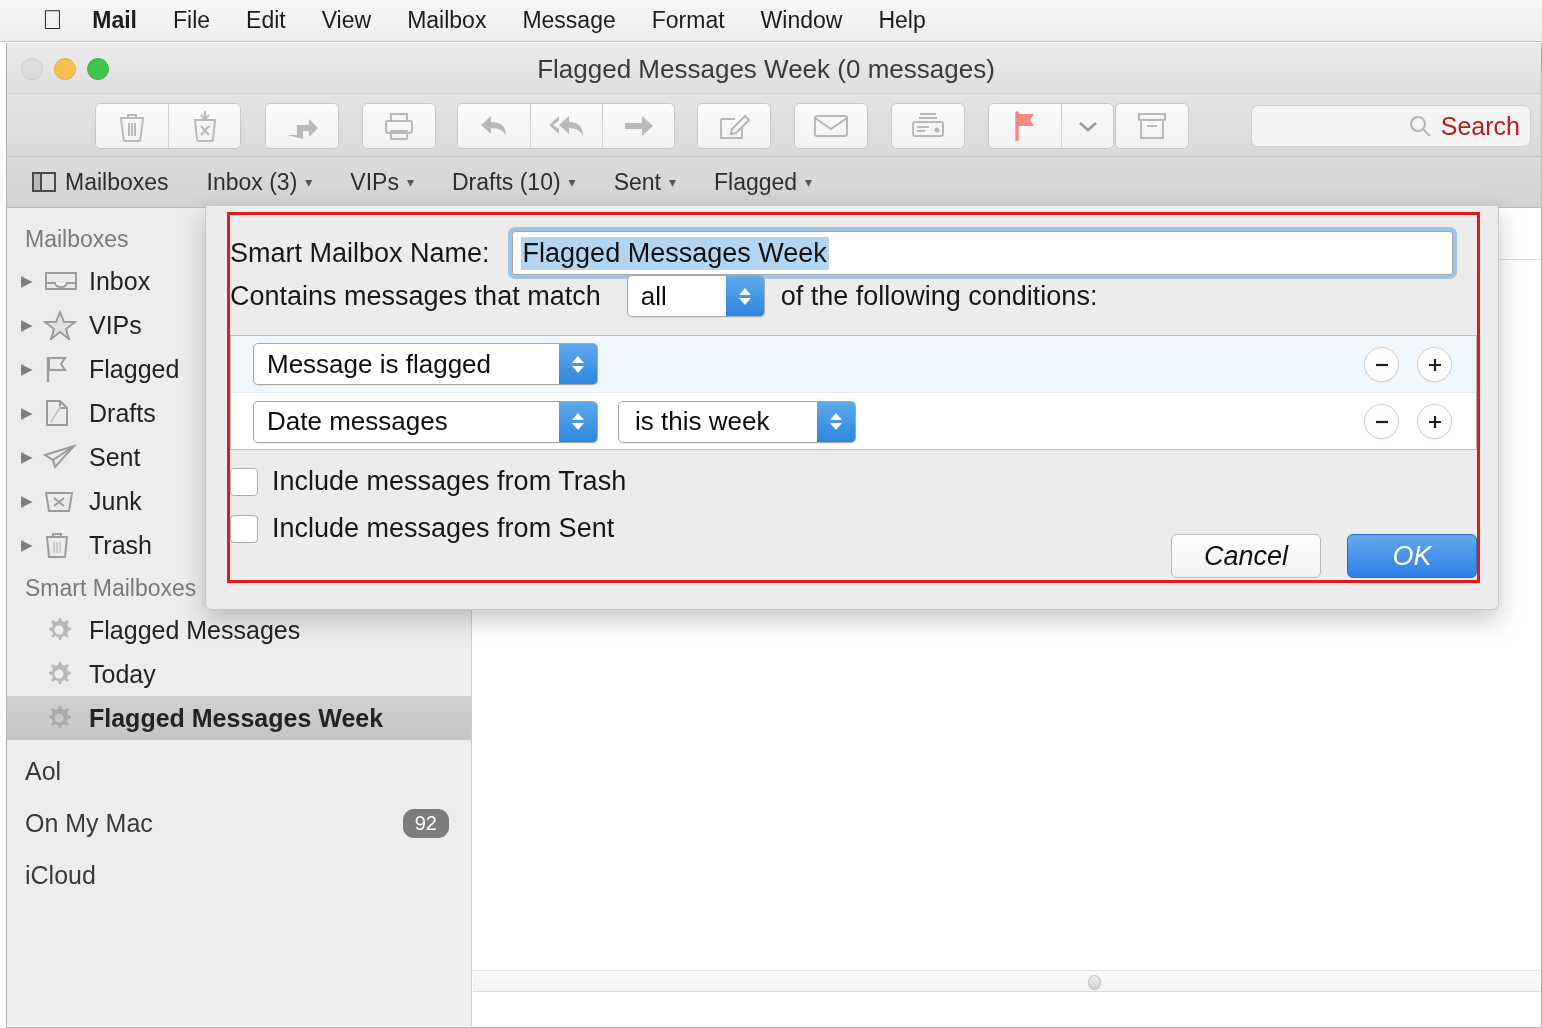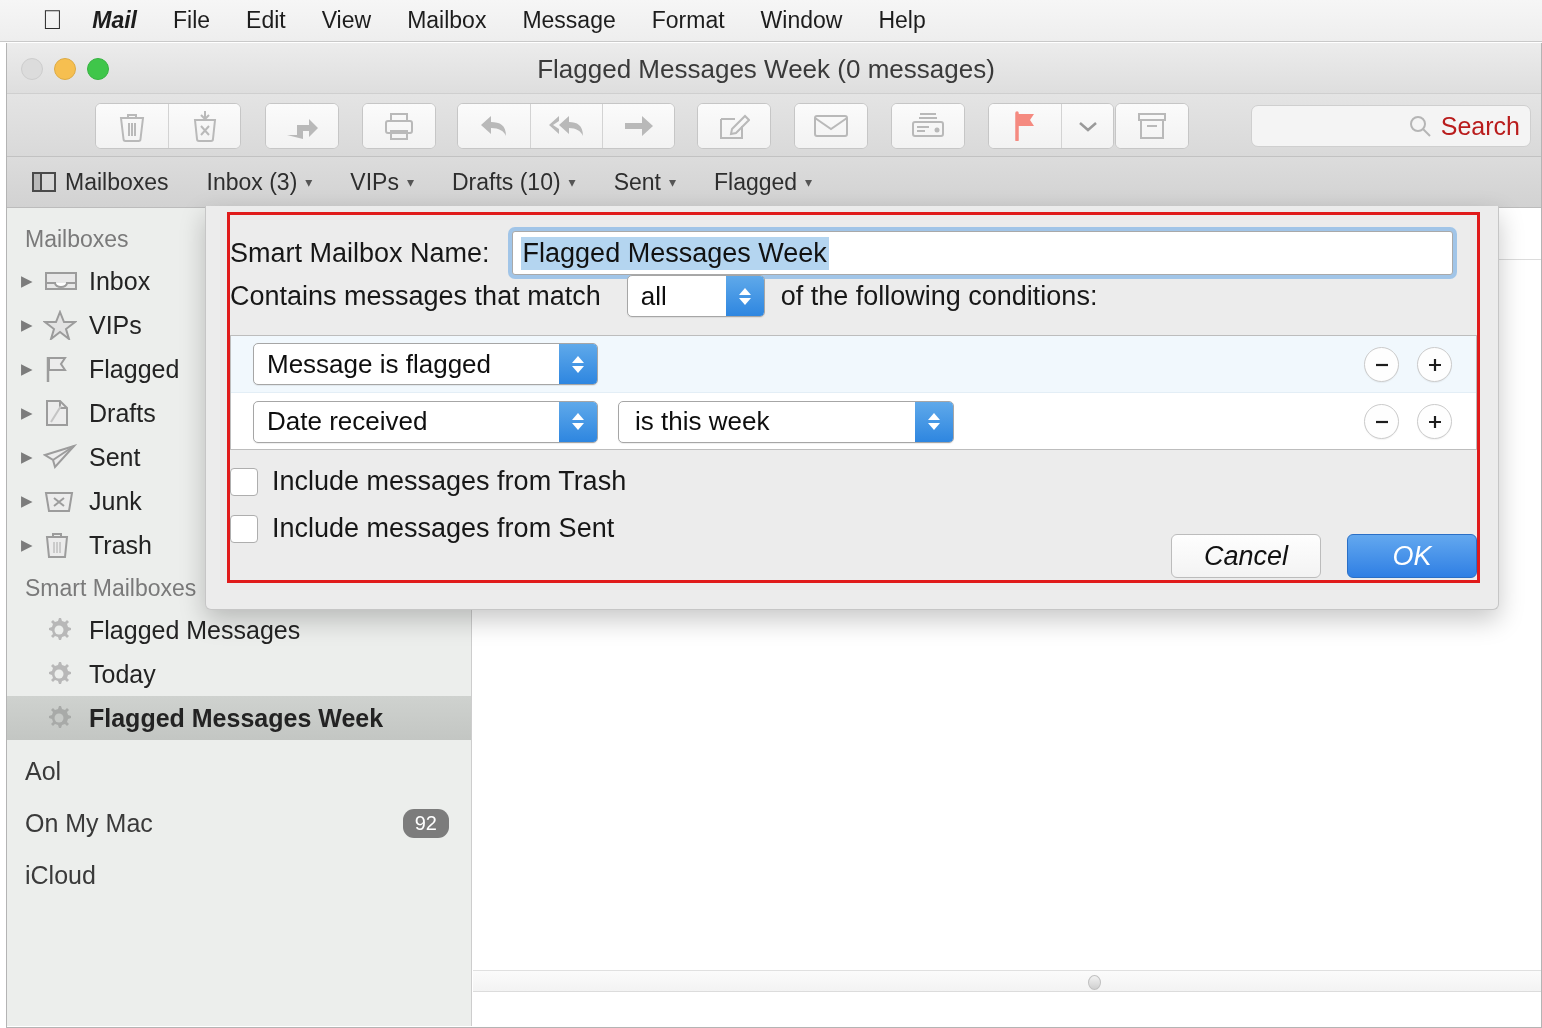--- a/index.html
+++ b/index.html
@@ -13,21 +13,21 @@
 
   
   .menubar {
     position: absolute; left: 0; top: 0; width: 1542px; height: 42px;
     background: linear-gradient(to bottom, #f6f6f6 0%, #eeeeee 100%);
     border-bottom: 1px solid #c9c9c9;
     display: flex; align-items: center;
   }
   .apple-logo { margin-left: 42px; margin-right: 30px; font-size: 27px; color: #2b2b2b; line-height: 1; display:block; }
   .menu-item { font-size: 23px; color: #1d1d1d; margin-right: 36px; white-space: nowrap; }
-  .menu-item.app { font-weight: bold; font-style: italic; }
+  .menu-item.app { font-weight: bold; }
 
   
   .window {
     position: absolute; left: 6px; top: 43px; width: 1536px; height: 985px;
     background: #ffffff;
     border: 1px solid #b4b4b4;
     border-top: none;
     overflow: hidden;
   }
   .titlebar {
@@ -149,21 +149,21 @@
     border-radius: 0 4px 4px 0;
     display: flex; flex-direction: column; align-items: center; justify-content: center; gap: 1px;
   }
   .stepper svg { display: block; }
   .match-popup { width: 138px; margin: 0 16px 0 26px; }
 
   .cond-box { margin-top: 18px; background: #fff; border: 1px solid #bdbdbd; height: 115px; }
   .cond-row { position: relative; display: flex; align-items: center; height: 57px; padding-left: 22px; }
   .cond-row.alt { background: #f1f8fd; border-bottom: 1px solid #e3eef6; }
   .cond-popup-1 { width: 345px; }
-  .cond-popup-2 { width: 336px; margin-left: 20px; padding-left: 16px; }
+  .cond-popup-2 { width: 238px; margin-left: 20px; padding-left: 16px; }
   .pm-wrap { position: absolute; right: 24px; top: 11px; display: flex; gap: 18px; }
   .circ-btn { width: 35px; height: 35px; border-radius: 50%; background: #fefefe;
               border: 1px solid #cbcbcb; display: flex; align-items: center; justify-content: center;
               box-shadow: 0 1px 1px rgba(0,0,0,.05); }
 
   .check-row { display: flex; align-items: center; margin-top: 16px; }
   .cbox { width: 28px; height: 28px; background: #fff; border: 1px solid #aeaeae; border-radius: 4px; flex: none; }
   .check-row .ctext { font-size: 27px; color: #171717; margin-left: 14px; }
 
   .btn-row { position: absolute; right: 0; bottom: 2px; display: flex; gap: 26px; font-style: italic; }
@@ -540,21 +540,21 @@
             <span class="circ-btn">
               <svg width="20" height="20" viewBox="0 0 20 20">
                   <path d="M4 10 h12 M10 4 v12" stroke="#1d1d1d" stroke-width="2.2"></path>
                 </svg>
             </span>
           </span>
         </div>
 
         <div class="cond-row">
           <span class="popup cond-popup-1">
-            <span class="pv">Date received</span>
+            <span class="pv">Date messages</span>
             <span class="stepper">
               <svg width="16" height="9" viewBox="0 0 16 9">
                   <path d="M8 1 L14 8 L2 8 Z" fill="#fff"></path>
                 </svg>
               <svg width="16" height="9" viewBox="0 0 16 9">
                   <path d="M8 8 L2 1 L14 1 Z" fill="#fff"></path>
                 </svg>
             </span>
           </span>
           <span class="popup cond-popup-2">

